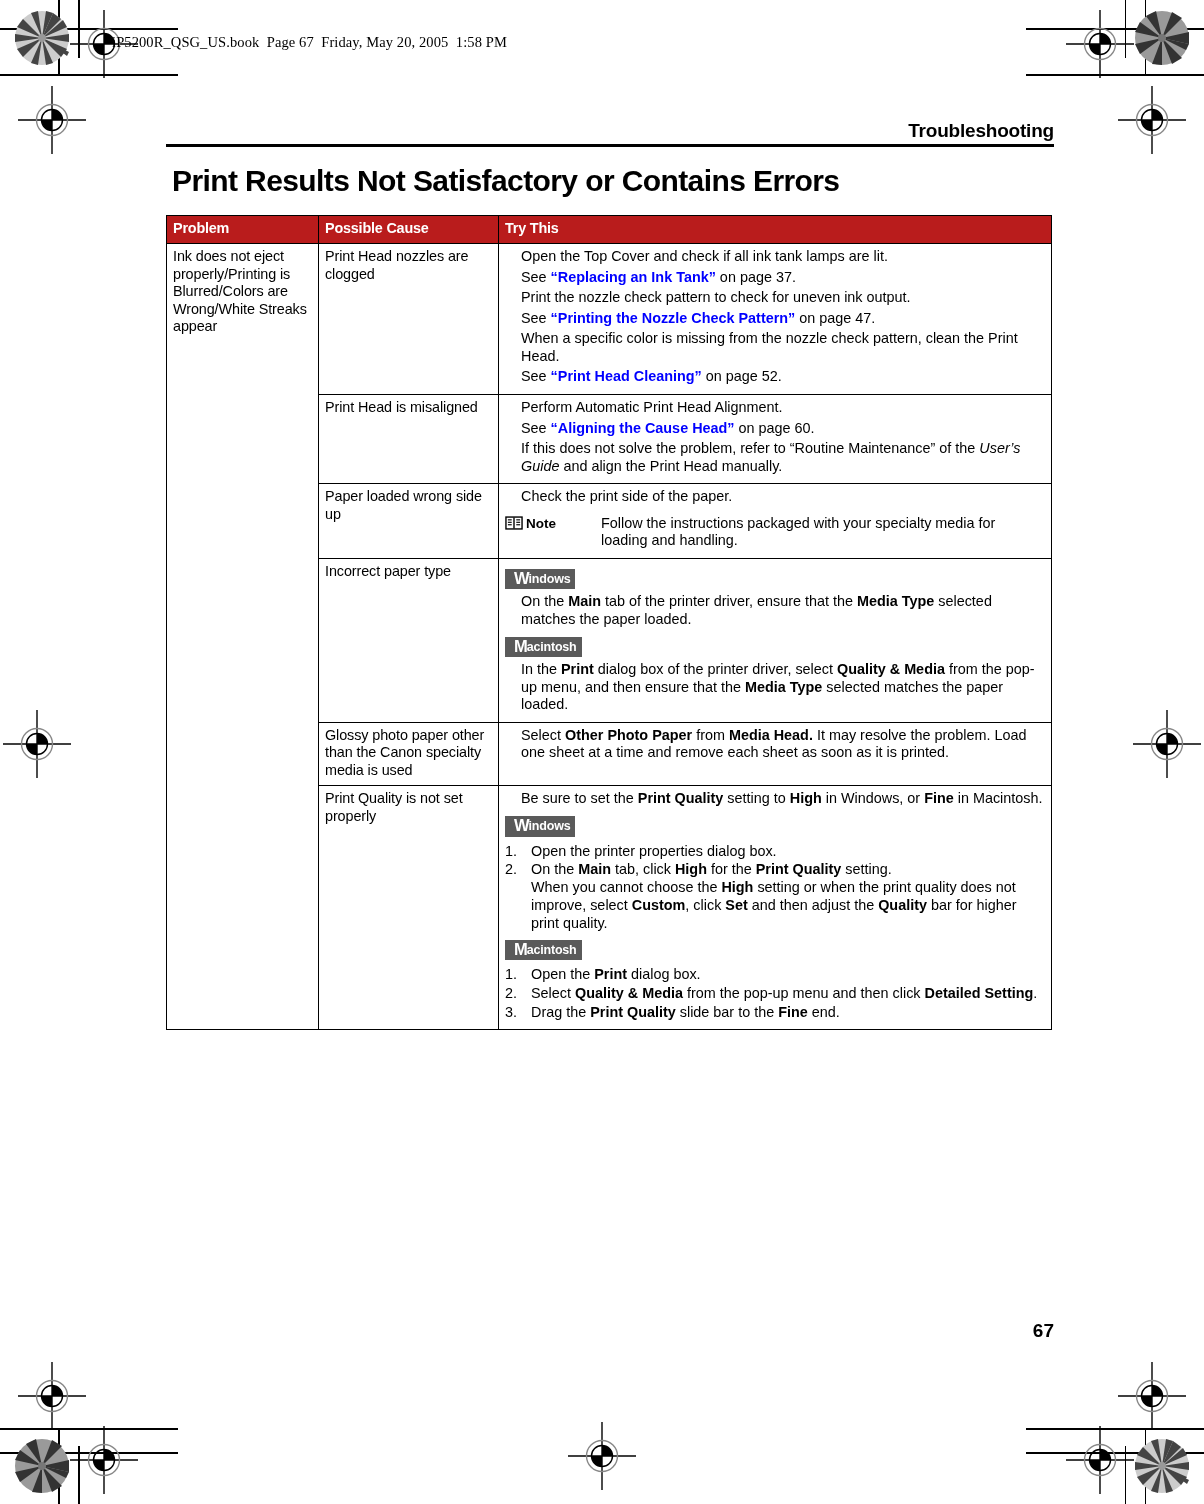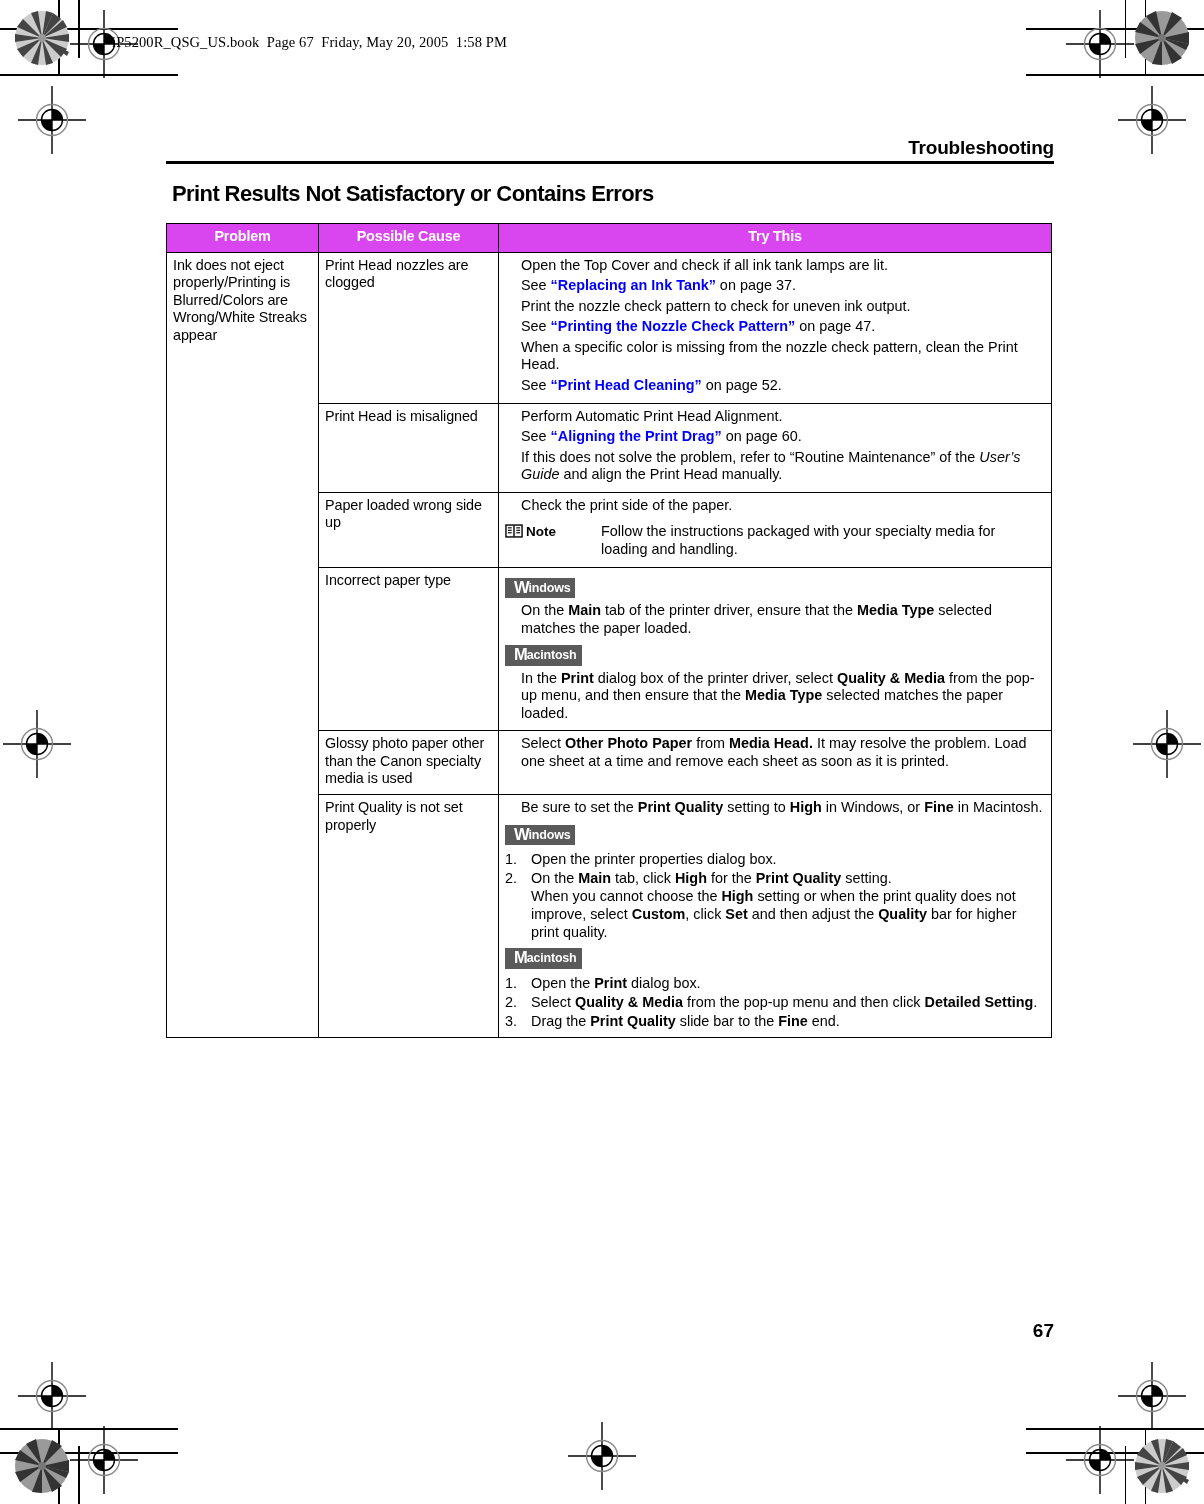--- a/index.html
+++ b/index.html
@@ -30,37 +30,37 @@
     font-size: 14.5px;
     letter-spacing: 0.1px;
     white-space: pre;
     color: #000;
   }
 
   
   .page {
     position: absolute;
     left: 166px;
-    top: 137px;
+    top: 120px;
     width: 888px;
   }
   .chapter-head {
     text-align: right;
     font-size: 19px;
     font-weight: bold;
     letter-spacing: -0.2px;
     padding-bottom: 2px;
   }
   .rule {
     height: 3px;
     background: #000;
     margin-bottom: 18px;
   }
   .doc-title {
-    font-size: 22px;
+    font-size: 30px;
     font-weight: bold;
     letter-spacing: -0.6px;
     line-height: 1.05;
     margin: 0 0 18px 6px;
   }
 
   
   table.tbl {
     border-collapse: collapse;
     width: 886px;
@@ -68,23 +68,23 @@
     border: 1.5px solid #000;
   }
   table.tbl td, table.tbl th {
     vertical-align: top;
     border: 1px solid #000;
     padding: 4px 6px 6px 6px;
     font-size: 14.4px;
     line-height: 1.22;
   }
   thead th {
-    background: #d946ef;
+    background: #b91c1c;
     color: #fff;
-    text-align: center;
+    text-align: left;
     font-size: 15px;
     font-weight: bold;
     letter-spacing: -0.2px;
     padding: 3px 4px 4px 4px;
     border: 1px solid #000;
     border-bottom: 1.5px solid #000;
   }
   thead th + th { border-left: 1.5px solid #fff; }
 
   .col-problem { width: 152px; }
@@ -430,21 +430,21 @@
           <p class="p"><span>See </span><span class="lnk">“Printing the Nozzle Check Pattern”</span><span> on page 47.</span></p>
           <p class="p">When a specific color is missing from the nozzle check pattern, clean the Print Head.</p>
           <p class="p"><span>See </span><span class="lnk">“Print Head Cleaning”</span><span> on page 52.</span></p>
         </td>
       </tr>
 
       <tr>
         <td class="cell-cause">Print Head is misaligned</td>
         <td>
           <p class="p">Perform Automatic Print Head Alignment.</p>
-          <p class="p"><span>See </span><span class="lnk">“Aligning the Print Drag”</span><span> on page 60.</span></p>
+          <p class="p"><span>See </span><span class="lnk">“Aligning the Cause Head”</span><span> on page 60.</span></p>
           <p class="p"><span>If this does not solve the problem, refer to “Routine Maintenance” of the </span><span class="it">User’s Guide</span><span> and align the Print Head manually.</span></p>
         </td>
       </tr>
 
       <tr>
         <td class="cell-cause">Paper loaded wrong side up</td>
         <td>
           <p class="p">Check the print side of the paper.</p>
           <div class="note">
             <div class="note-label">

